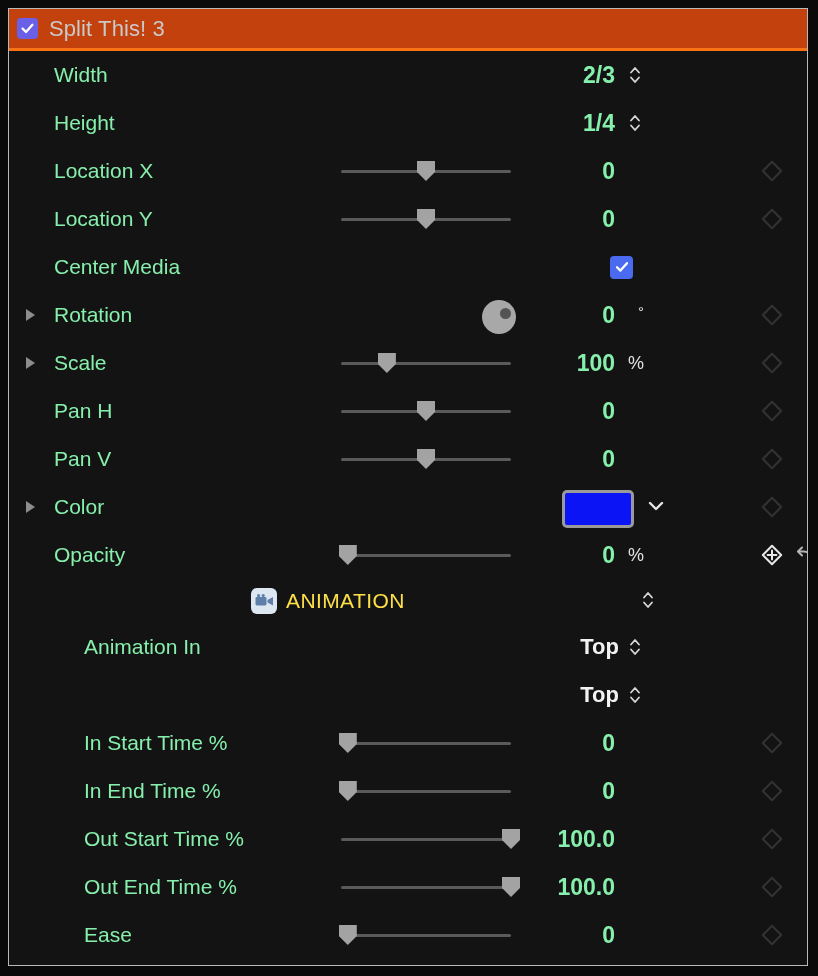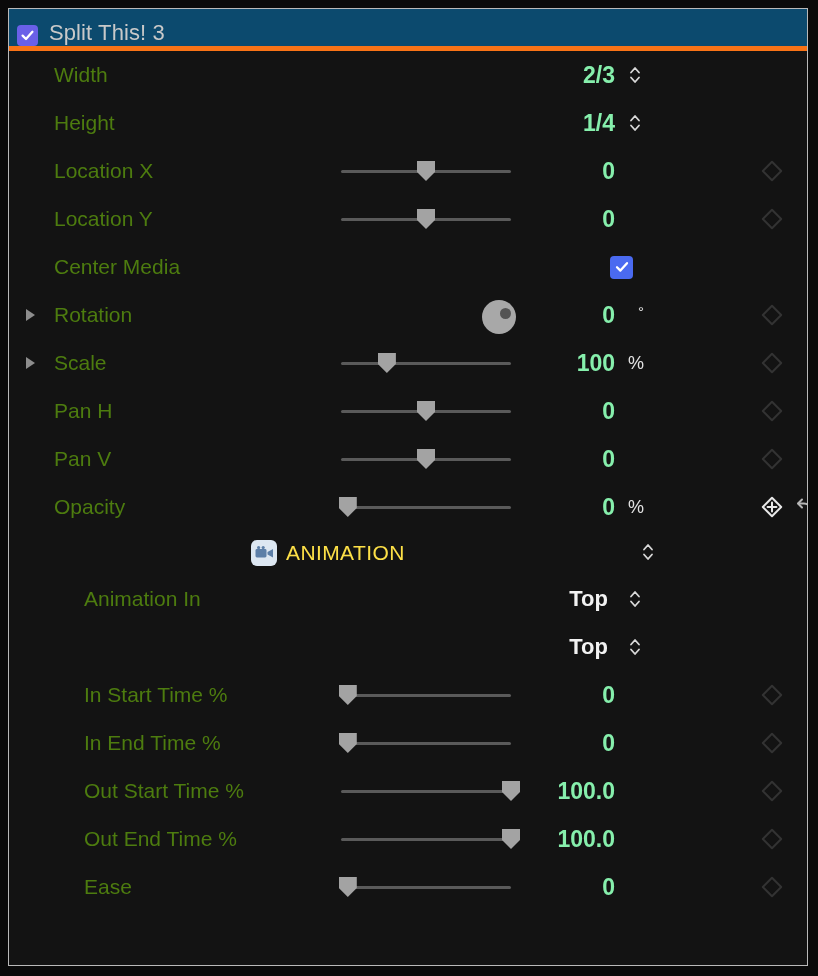--- a/index.html
+++ b/index.html
@@ -23,26 +23,26 @@
     height: 958px;
     background: #131313;
     border: 1px solid #b9b9b9;
     box-sizing: border-box;
     overflow: hidden;
   }
 
   
   .panel-header {
     height: 42px;
-    background: #0c4a6e;
-    display: flex;
-    align-items: flex-end;
+    background: #c2410c;
+    display: flex;
+    align-items: center;
     padding-left: 8px;
     box-sizing: border-box;
-    border-bottom: 5px solid #f97316;
+    border-bottom: 3px solid #f97316;
   }
   .chk {
     width: 21px;
     height: 21px;
     border-radius: 4px;
     background: #6a60e8;
     display: flex;
     align-items: center;
     justify-content: center;
     flex: 0 0 auto;
@@ -65,21 +65,21 @@
   .twisty {
     position: absolute;
     left: 17px;
     width: 0; height: 0;
     border-left: 9px solid #8d8d8d;
     border-top: 6px solid transparent;
     border-bottom: 6px solid transparent;
   }
   .label {
     position: absolute;
-    color: #4d7c0f;
+    color: #86efac;
     font-size: 21px;
     white-space: nowrap;
   }
   .label.ind1 { left: 45px; }
   .label.ind2 { left: 75px; }
 
   
   .slider {
     position: absolute;
     left: 332px;
@@ -230,21 +230,21 @@
   .sect-stepper {
     position: absolute;
     left: 632px;
     width: 16px;
     height: 26px;
   }
 
   
   .tval {
     position: absolute;
-    right: 199px;
+    right: 188px;
     color: #f2f2f2;
     font-size: 22px;
     font-weight: bold;
     white-space: nowrap;
   }
 </style>
 </head>
 <body>
 
 <div id="panel">
@@ -350,20 +350,31 @@
         <div class="slider">
           <div class="track"></div>
           <div class="thumb" style="left: 50%;"></div>
         </div>
         <div class="value">0</div>
         <div class="kf dim"><svg width="22" height="22" viewBox="0 0 22 22">
             <path d="M11 1.8 L20.2 11 L11 20.2 L1.8 11 Z" fill="none" stroke="#363636" stroke-width="2" stroke-linejoin="round"></path>
           </svg></div>
       </div>
       <div class="row">
+        <div class="twisty"></div>
+        <div class="label ind1">Color</div>
+        <div class="swatch" style="background: rgb(10, 20, 245);"></div>
+        <div class="swatch-chev"><svg width="18" height="14" viewBox="0 0 18 14">
+            <path d="M3 4 L9 10 L15 4" fill="none" stroke="#e6e6e6" stroke-width="2.4" stroke-linecap="round" stroke-linejoin="round"></path>
+          </svg></div>
+        <div class="kf dim"><svg width="22" height="22" viewBox="0 0 22 22">
+            <path d="M11 1.8 L20.2 11 L11 20.2 L1.8 11 Z" fill="none" stroke="#363636" stroke-width="2" stroke-linejoin="round"></path>
+          </svg></div>
+      </div>
+      <div class="row">
         <div class="label ind1">Opacity</div>
         <div class="slider">
           <div class="track"></div>
           <div class="thumb" style="left: 4%;"></div>
         </div>
         <div class="value">0</div>
         <div class="unit">%</div>
         <div class="kf"><svg width="22" height="22" viewBox="0 0 22 22">
             <path d="M11 1.8 L20.2 11 L11 20.2 L1.8 11 Z" fill="none" stroke="#e8e8e8" stroke-width="2" stroke-linejoin="round"></path>
             <path d="M11 6.6 V15.4 M6.6 11 H15.4" stroke="#e8e8e8" stroke-width="2" stroke-linecap="round"></path>

